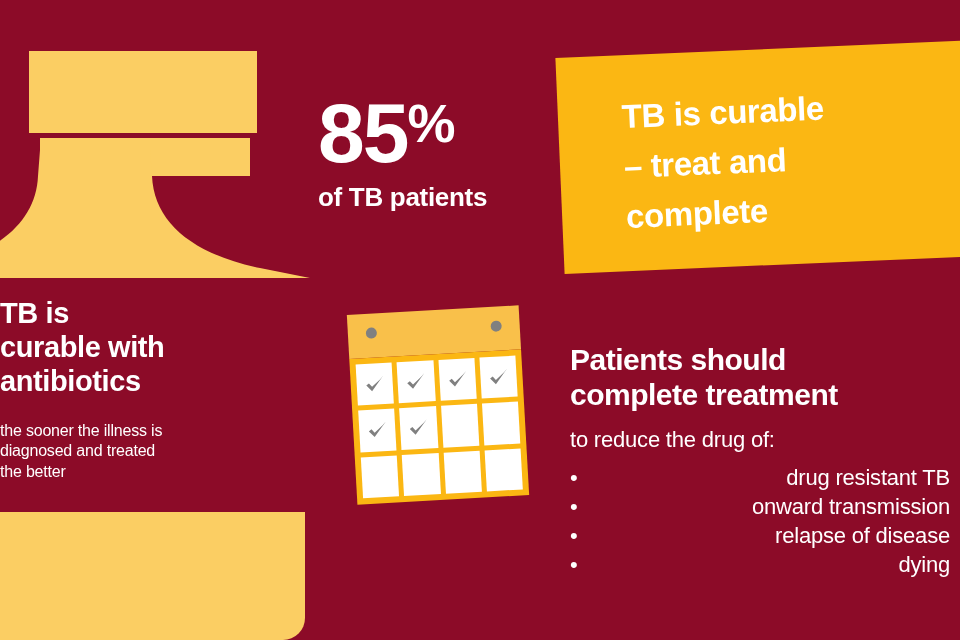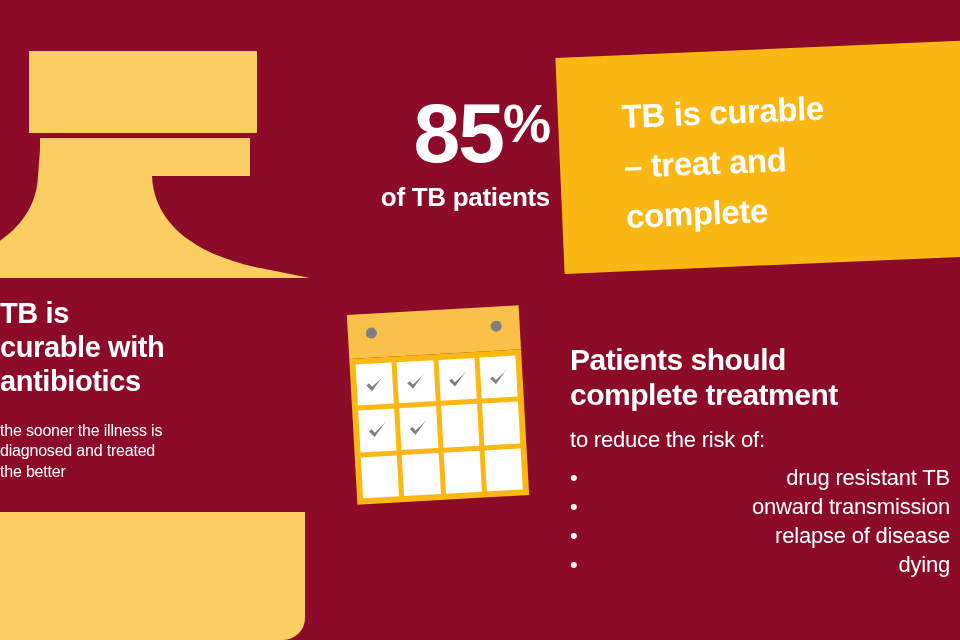--- a/index.html
+++ b/index.html
@@ -81,21 +81,21 @@
     transform: rotate(-2.45deg);
     transform-origin: 0 50%;
   }
 
   
   .stat-block {
     position: absolute;
     left: 318px;
     top: 92px;
     width: 232px;
-    text-align: right;
+    text-align: left;
     color: #ffffff;
   }
   .stat-number {
     font-size: 84px;
     font-weight: bold;
     line-height: 0.98;
     letter-spacing: -2px;
     white-space: nowrap;
   }
   .stat-number .pct {
@@ -325,21 +325,21 @@
         <div class="cal-cell"></div>
         <div class="cal-cell"></div>
       </div>
   </div>
 
   <div class="right-block">
     <div class="head">
       <div>Patients should</div>
       <div>complete treatment</div>
     </div>
-    <div class="lead">to reduce the risk of:</div>
+    <div class="lead">to reduce the drug of:</div>
     <ul id="risk-list">
         <li>drug resistant TB</li>
         <li>onward transmission</li>
         <li>relapse of disease</li>
         <li>dying</li>
       </ul>
   </div>
 
 </div>
 

